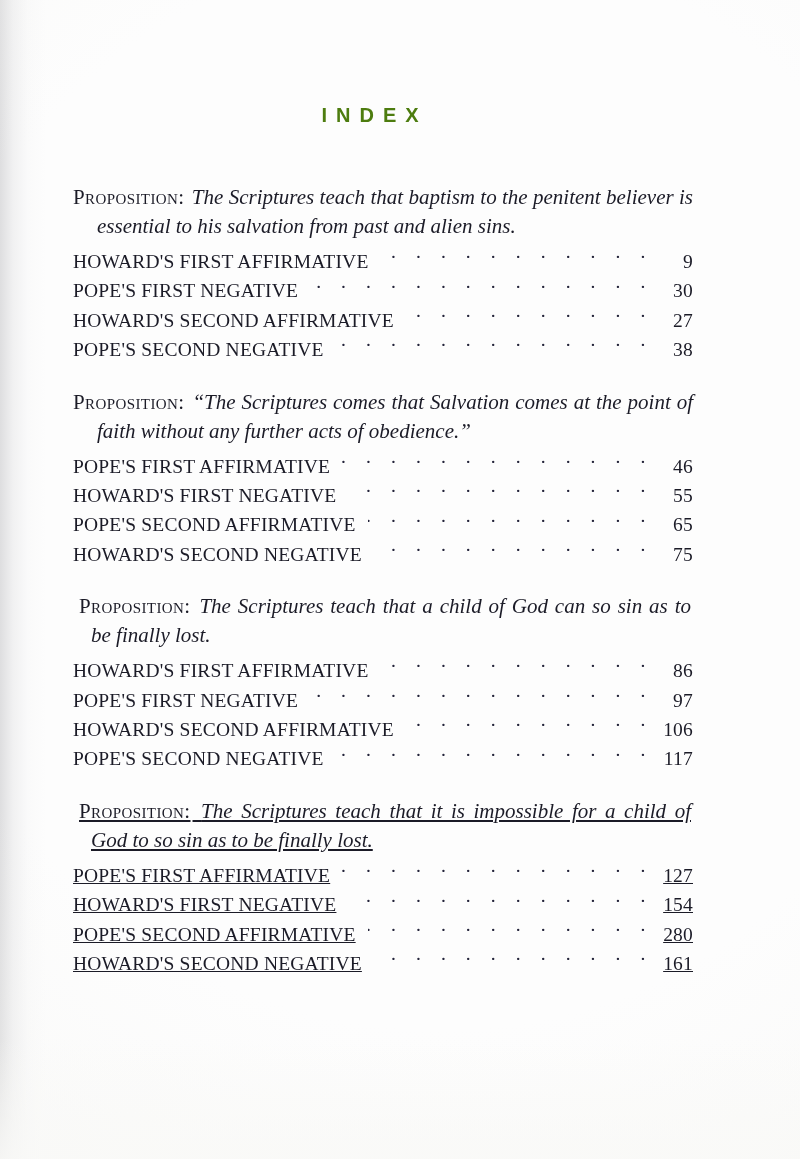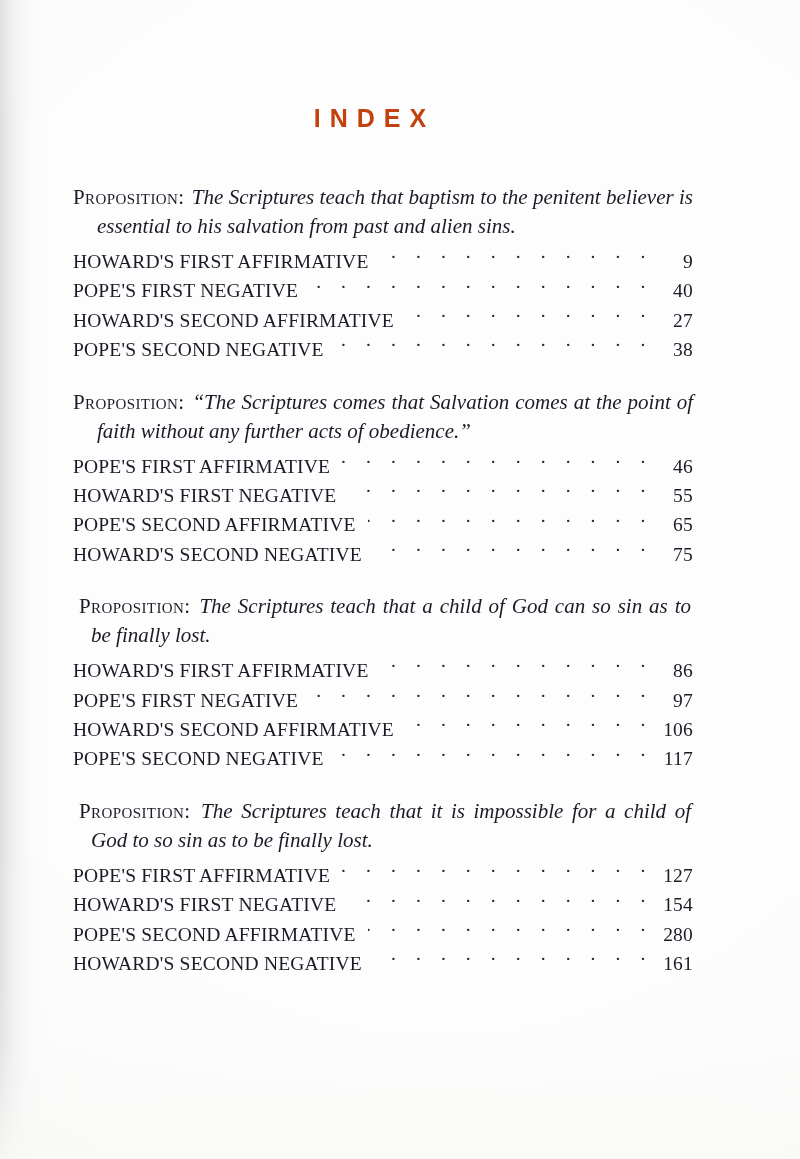--- a/index.html
+++ b/index.html
@@ -59,38 +59,38 @@
 
   
   .index-title {
     position: absolute;
     top: 104px;
     left: 0;
     width: 740px;
     text-align: center;
     font-family: "Liberation Sans", "DejaVu Sans", sans-serif;
     font-weight: bold;
-    font-size: 25px;
+    font-size: 20px;
     letter-spacing: 9px;
     text-indent: 9px;
-    color: #c2410c;
+    color: #4d7c0f;
   }
 
   
   .sections {
     position: absolute;
     top: 162px;
     left: 73px;
     width: 620px;
   }
 
   .section {
     margin-bottom: 23px;
   }
-  .section:last-child { margin-bottom: 0; }
+  .section:last-child { margin-bottom: 0; text-decoration: underline; }
 
   
   .proposition {
     font-size: 21px;
     line-height: 29px;
     text-align: justify;
     text-justify: inter-word;
     padding-left: 0px;
     padding-right: 0px;
     margin-bottom: 6px;
@@ -185,21 +185,21 @@
           </p>
           <div class="entries">
             <div class="entry">
               <span class="entry-label">HOWARD'S FIRST AFFIRMATIVE</span>
               <span class="entry-leader"></span>
               <span class="entry-page">9</span>
             </div>
             <div class="entry">
               <span class="entry-label">POPE'S FIRST NEGATIVE</span>
               <span class="entry-leader"></span>
-              <span class="entry-page">40</span>
+              <span class="entry-page">30</span>
             </div>
             <div class="entry">
               <span class="entry-label">HOWARD'S SECOND AFFIRMATIVE</span>
               <span class="entry-leader"></span>
               <span class="entry-page">27</span>
             </div>
             <div class="entry">
               <span class="entry-label">POPE'S SECOND NEGATIVE</span>
               <span class="entry-leader"></span>
               <span class="entry-page">38</span>

